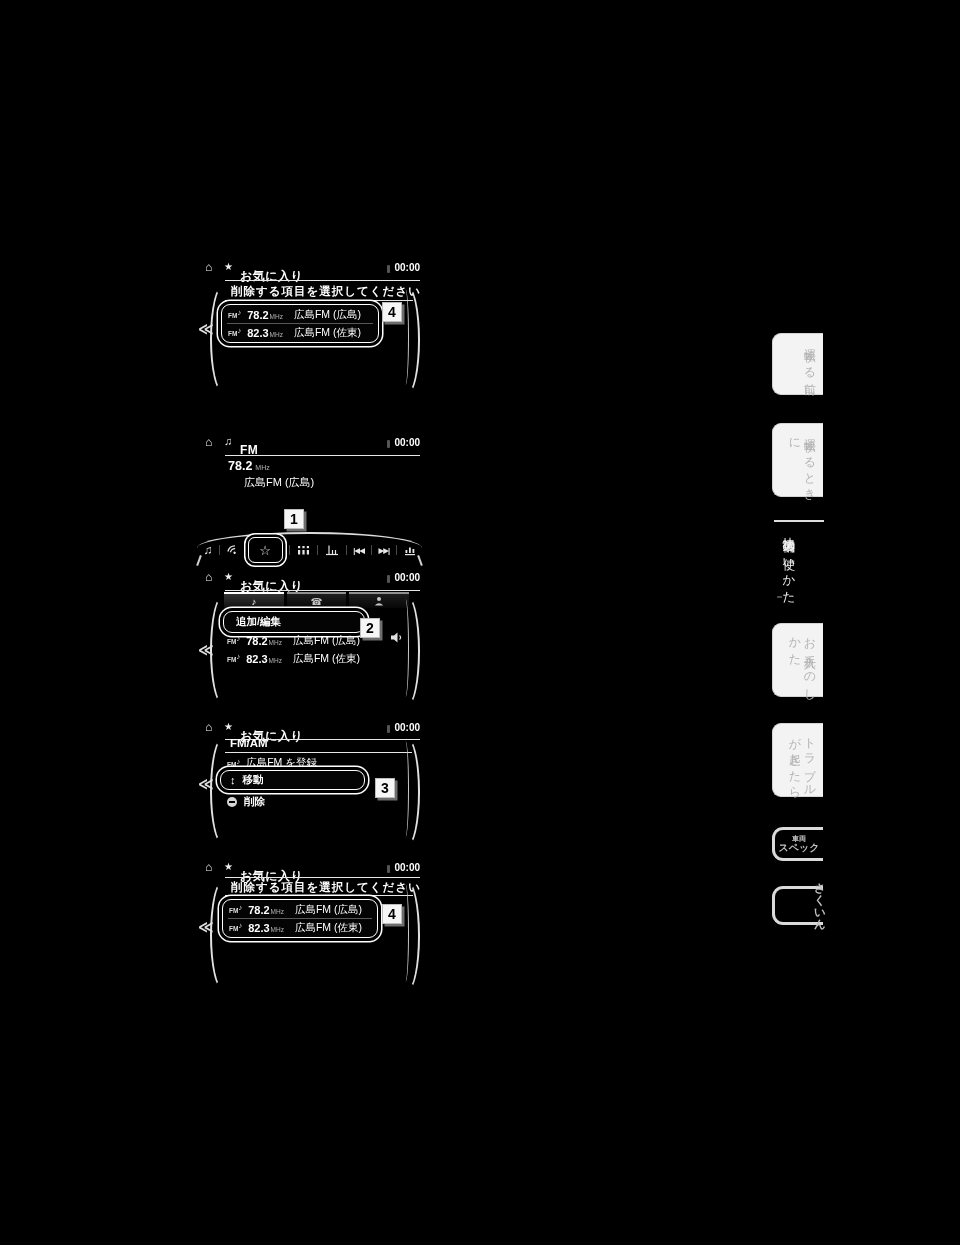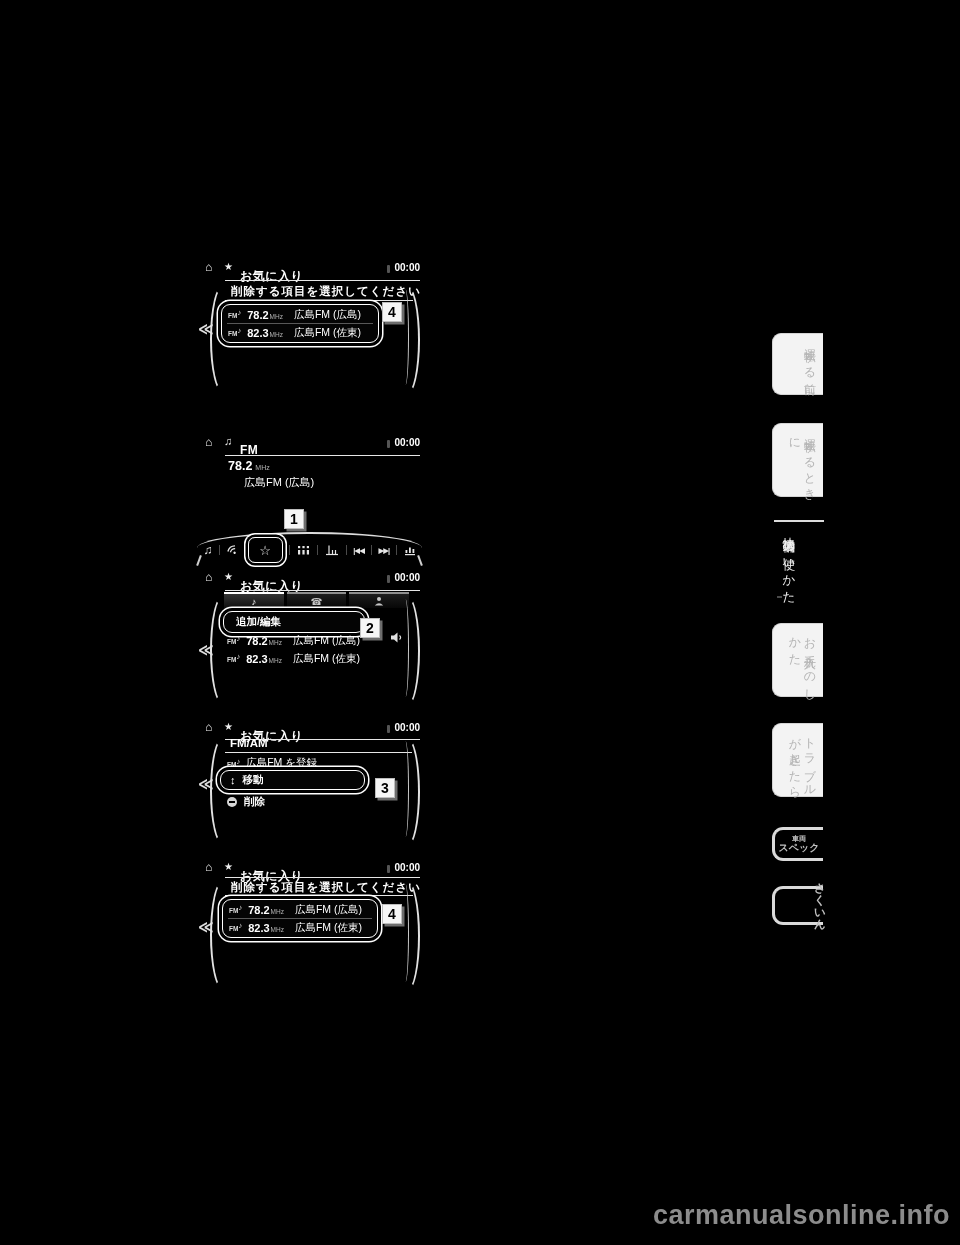--- a/index.html
+++ b/index.html
@@ -326,14 +326,13 @@
   <div class="vtab" style="top:723px;height:74px;">トラブルが起きたら</div>
   <div class="stab" style="top:827px;height:34px;">
     <span class="l1">車両</span>
     <span class="l2">スペック</span>
   </div>
   <div class="stab idx" style="top:886px;height:39px;">
     <span class="l1">さく</span>
     <span class="l2">いん</span>
   </div>
 
-  <div class="watermark">carmanualsonline.info</div>
 </div>
 
 </body></html>

